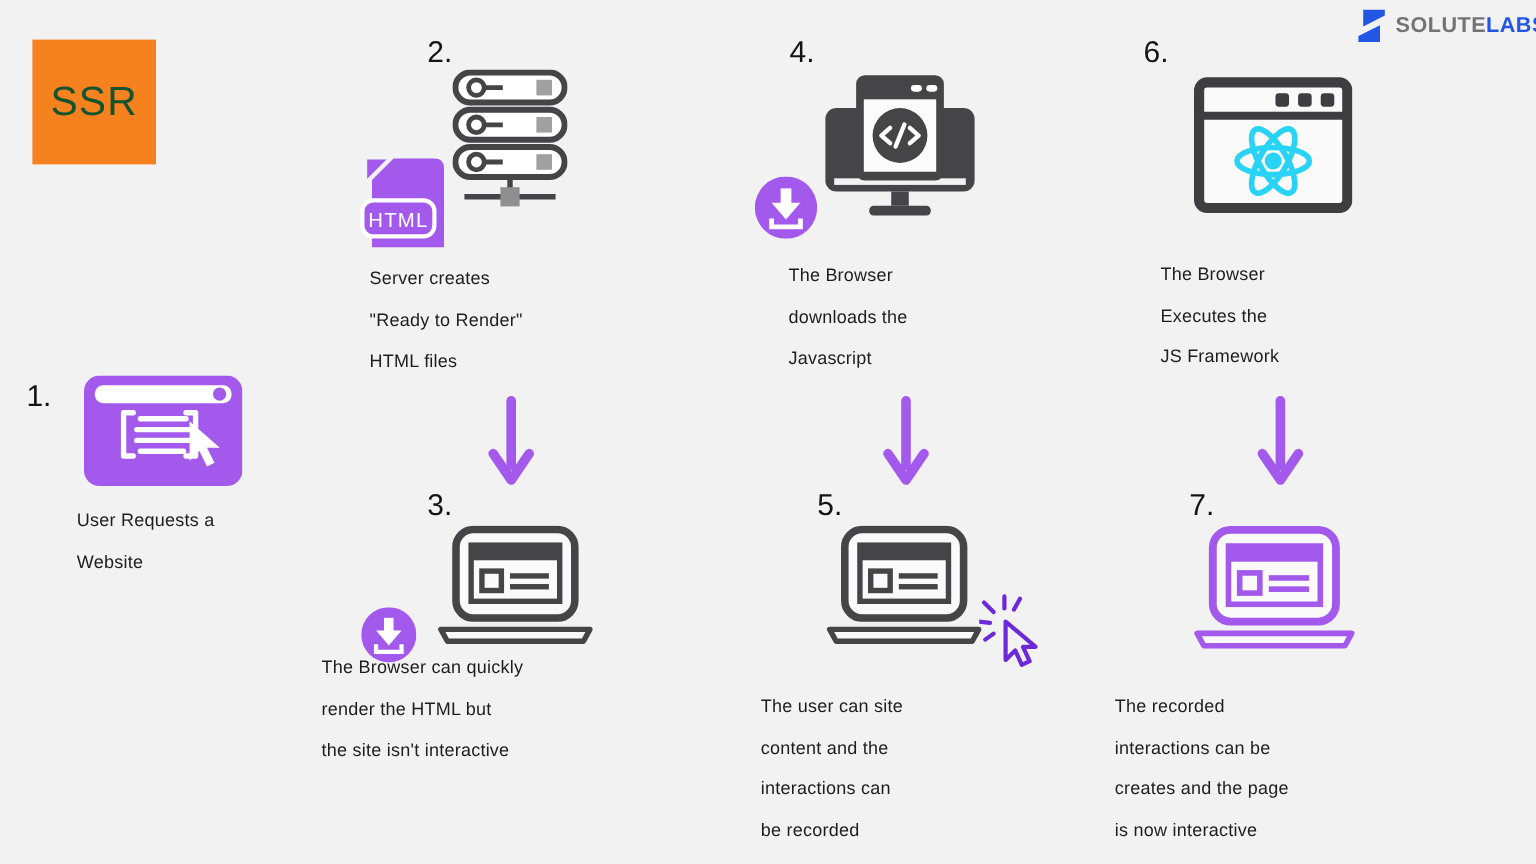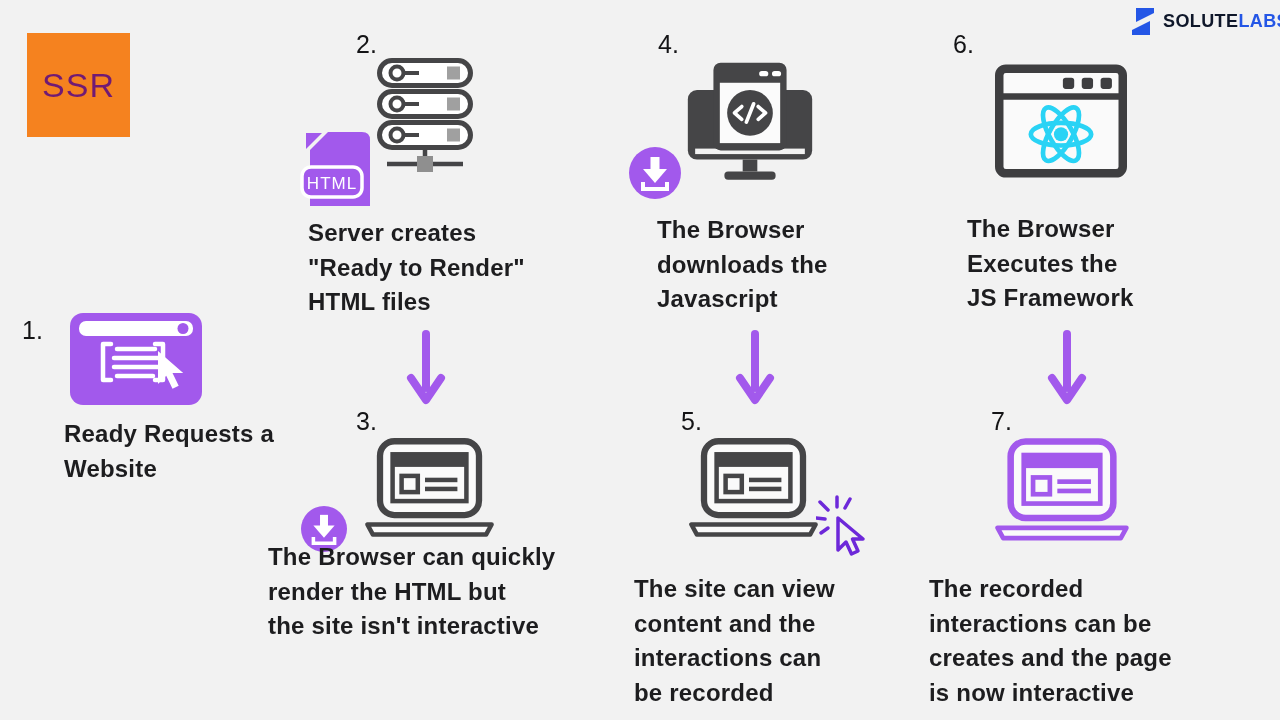--- a/index.html
+++ b/index.html
@@ -7,34 +7,34 @@
     width:1280px;height:720px;
     background:#f2f2f2;
     font-family:"Liberation Sans","DejaVu Sans",sans-serif;
     position:relative;overflow:hidden;
     color:#1d1d1f;
   }
   .abs{position:absolute;}
   
   .ssr-badge{
     left:27px;top:33px;width:103px;height:104px;
-    background:#f5821f;color:#701a75;
+    background:#f5821f;color:#14532d;
     display:flex;align-items:center;justify-content:center;
     font-size:34px;font-weight:500;letter-spacing:1px;
   }
   
   .logo{left:1130px;top:8px;display:flex;align-items:center;gap:7px;}
   .logo .brand{font-size:18px;font-weight:700;letter-spacing:.4px;}
-  .logo .brand .left{color:#0f172a;}
+  .logo .brand .left{color:#737373;}
   .logo .brand .right{color:#2456e6;}
   
   .step-num{font-size:25px;font-weight:500;color:#141416;}
   
   .caption{
-    font-size:24px;line-height:34.5px;font-weight:700;
+    font-size:15px;line-height:34.5px;font-weight:400;
     color:#1d1d1f;white-space:pre-line;letter-spacing:.2px;
   }
   svg{display:block;}
 </style>
 </head>
 <body>
 
 <div class="abs ssr-badge">SSR</div>
 
 <div class="abs logo">
@@ -53,21 +53,21 @@
   <rect x="9" y="8" width="114" height="15" rx="7" fill="#ffffff"></rect>
   <circle cx="113" cy="15.5" r="5.5" fill="#a259ec"></circle>
   <polyline points="41,31 33,31 33,67 41,67" fill="none" stroke="#ffffff" stroke-width="4.5" stroke-linecap="round" stroke-linejoin="round"></polyline>
   <polyline points="85,31 93,31 93,67 85,67" fill="none" stroke="#ffffff" stroke-width="4.5" stroke-linecap="round" stroke-linejoin="round"></polyline>
   <line x1="47" y1="36" x2="85" y2="36" stroke="#ffffff" stroke-width="4.5" stroke-linecap="round"></line>
   <line x1="44" y1="45" x2="88" y2="45" stroke="#ffffff" stroke-width="4.5" stroke-linecap="round"></line>
   <line x1="44" y1="54" x2="88" y2="54" stroke="#ffffff" stroke-width="4.5" stroke-linecap="round"></line>
   <line x1="47" y1="63" x2="83" y2="63" stroke="#ffffff" stroke-width="4.5" stroke-linecap="round"></line>
   <path d="M88,38 l0,33 l8.2,-8.2 l6.3,13 l6.2,-3.1 l-6.2,-12.6 l10.7,0 Z" fill="#ffffff"></path>
 </svg>
-<div class="abs caption" style="left:64px;top:417px;width:240px;">Ready Requests a
+<div class="abs caption" style="left:64px;top:417px;width:240px;">User Requests a
 Website</div>
 
 <div class="abs step-num" style="left:356px;top:30px;">2.</div>
 <svg class="abs" style="left:377px;top:58px;" width="96" height="120" viewBox="0 0 96 120">
   <rect x="2.5" y="2.5" width="91" height="25" rx="12.5" fill="#ffffff" stroke="#454547" stroke-width="5"></rect>
   <rect x="2.5" y="33.5" width="91" height="25" rx="12.5" fill="#ffffff" stroke="#454547" stroke-width="5"></rect>
   <rect x="2.5" y="64.5" width="91" height="25" rx="12.5" fill="#ffffff" stroke="#454547" stroke-width="5"></rect>
   <g stroke="#454547" stroke-width="4" fill="none">
     <circle cx="20" cy="15" r="6.5"></circle>
       <line x1="27" y1="15" x2="42" y2="15"></line>
@@ -163,21 +163,21 @@
 <svg class="abs" style="left:816px;top:494px;" width="62" height="72" viewBox="0 0 62 72">
   <g stroke="#6d28d9" stroke-width="3.5" stroke-linecap="round">
     <line x1="21" y1="13" x2="21" y2="3"></line>
     <line x1="29" y1="14" x2="34" y2="5"></line>
     <line x1="12" y1="16" x2="4" y2="8"></line>
     <line x1="9" y1="25" x2="0" y2="24"></line>
     <line x1="12" y1="34" x2="5" y2="39"></line>
   </g>
   <path d="M22,24 L22,56 L30,48 L35.5,60 L42,57 L36.5,45 L47,45 Z" fill="#f2f2f2" stroke="#6d28d9" stroke-width="3.5" stroke-linejoin="round"></path>
 </svg>
-<div class="abs caption" style="left:634px;top:572px;width:250px;">The site can view
+<div class="abs caption" style="left:634px;top:572px;width:250px;">The user can site
 content and the
 interactions can
 be recorded</div>
 
 <div class="abs step-num" style="left:953px;top:30px;">6.</div>
 <svg class="abs" style="left:995px;top:64px;" width="132" height="114" viewBox="0 0 140 120">
   <rect x="4.5" y="4.5" width="131" height="111" rx="7" fill="#fafafa" stroke="#3e3e40" stroke-width="9"></rect>
   <line x1="4.5" y1="34" x2="135.5" y2="34" stroke="#3e3e40" stroke-width="7"></line>
   <rect x="72" y="14" width="12" height="12" rx="3" fill="#3e3e40"></rect>
   <rect x="92" y="14" width="12" height="12" rx="3" fill="#3e3e40"></rect>

